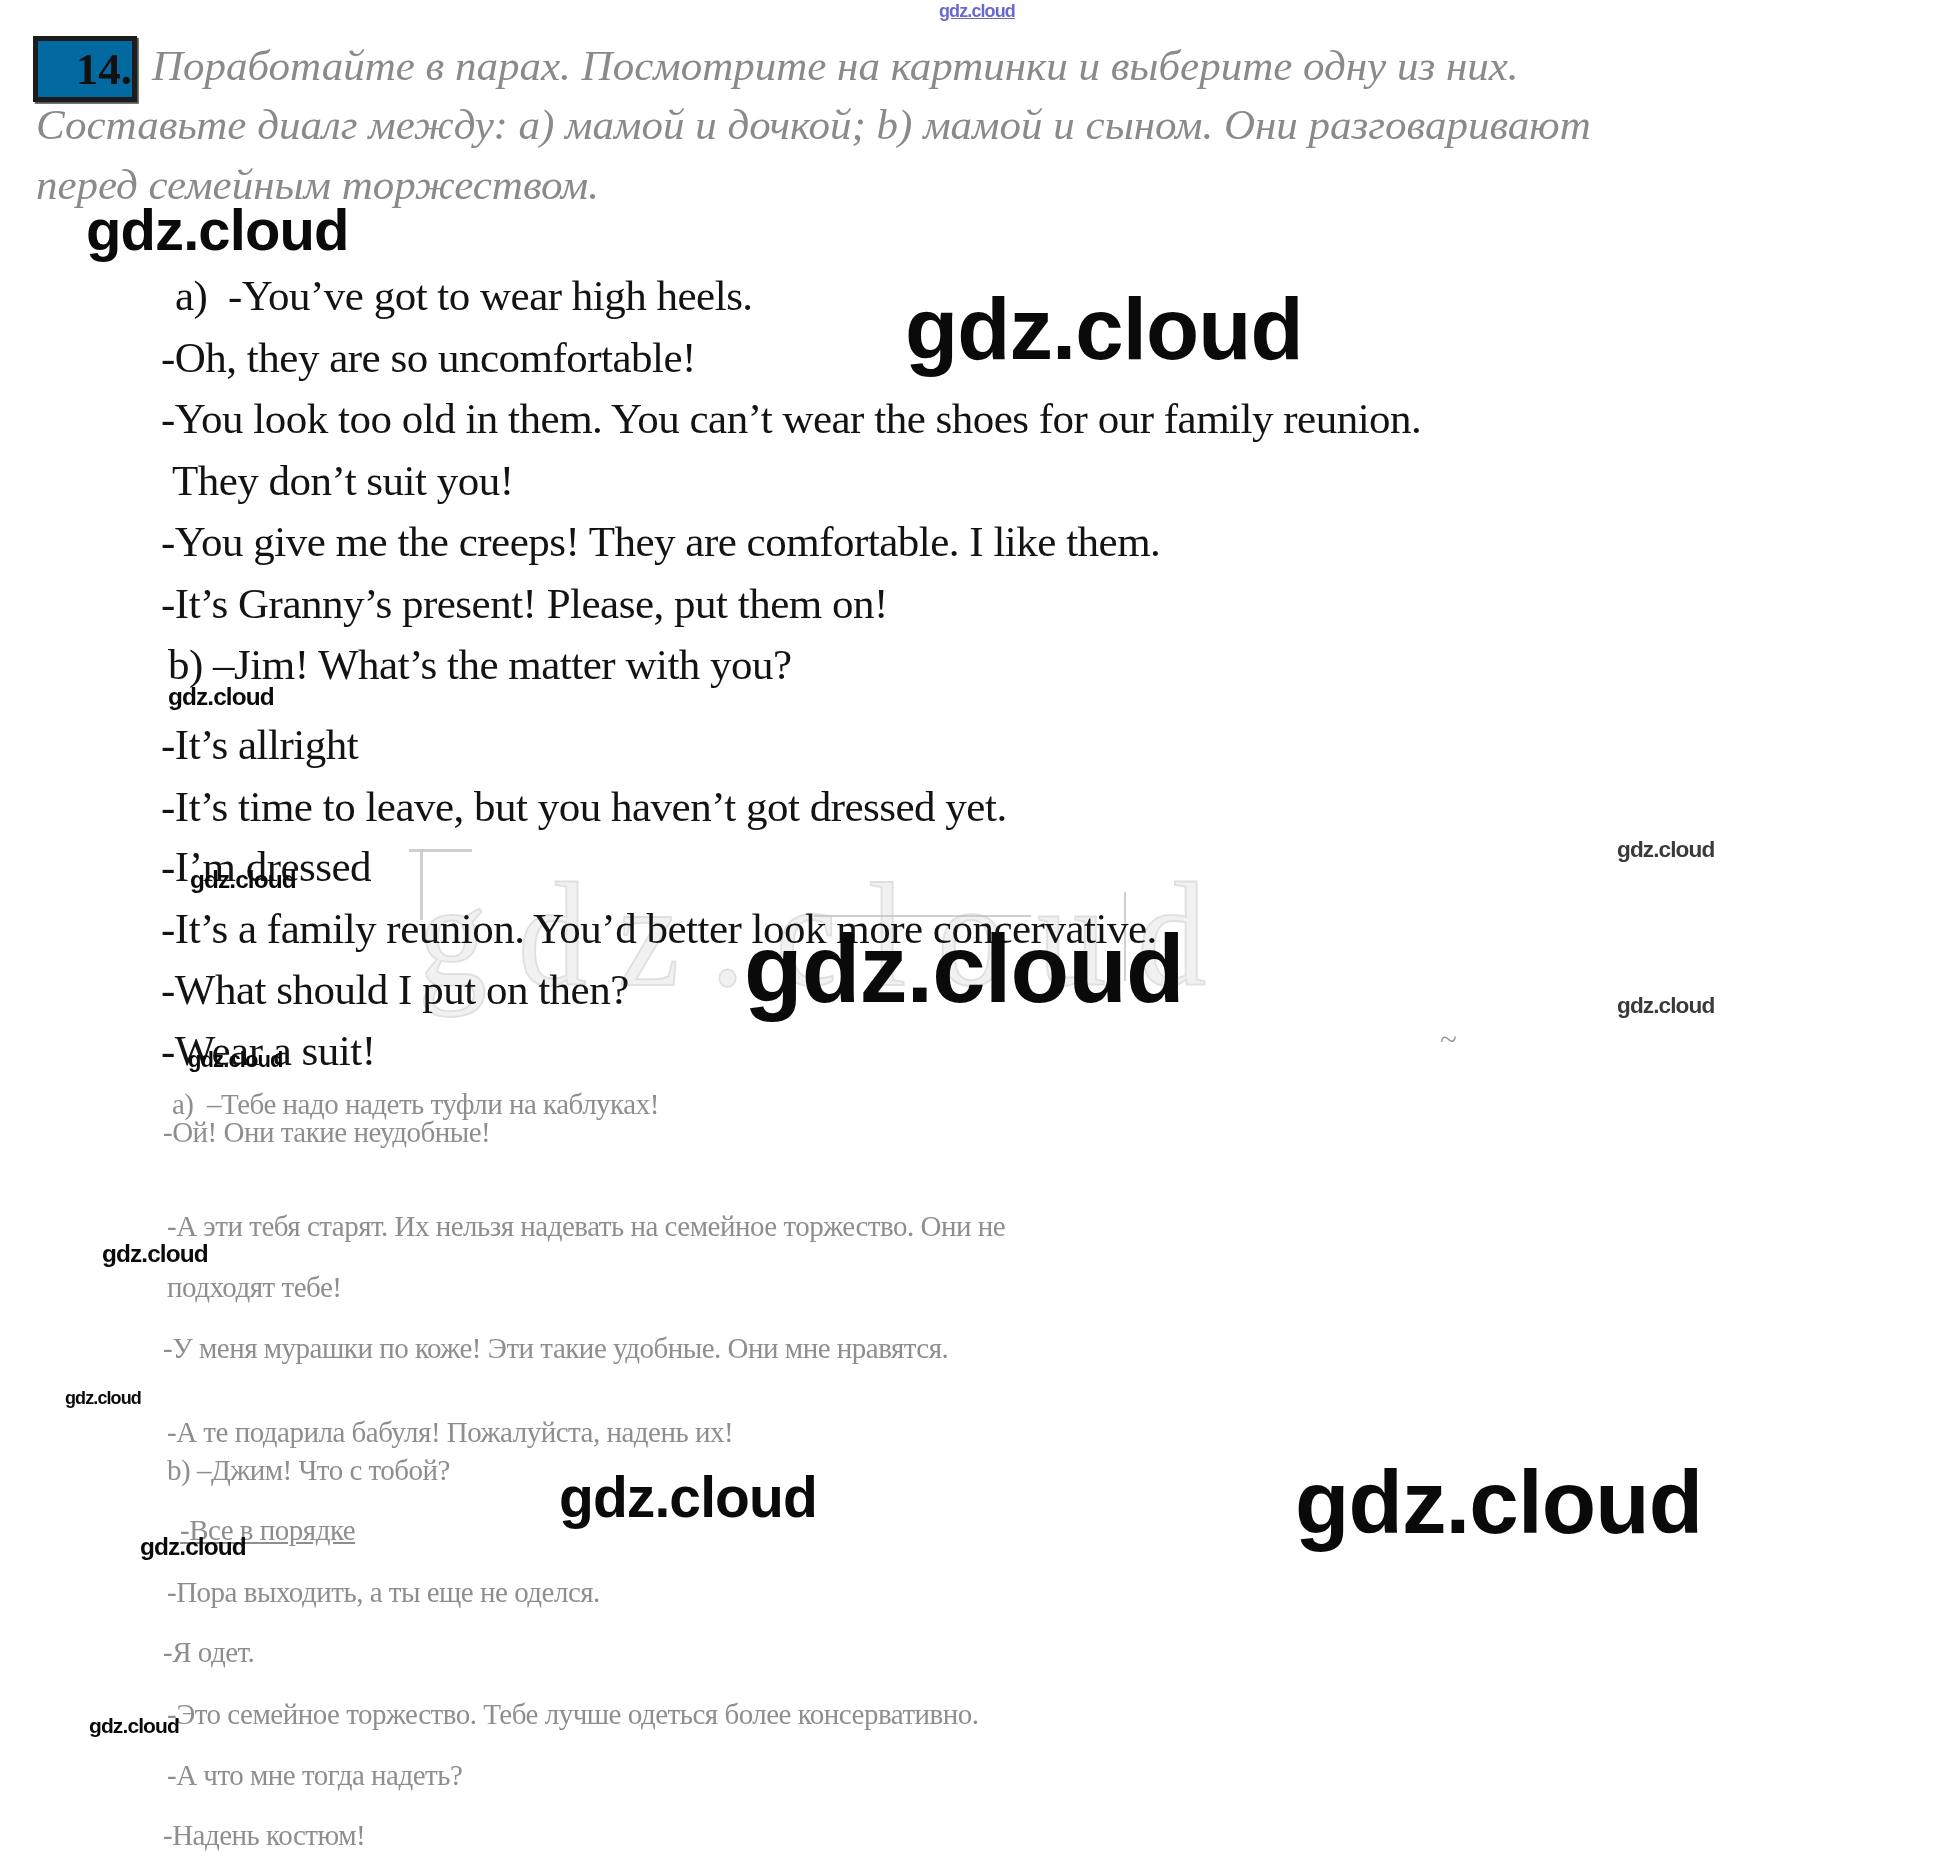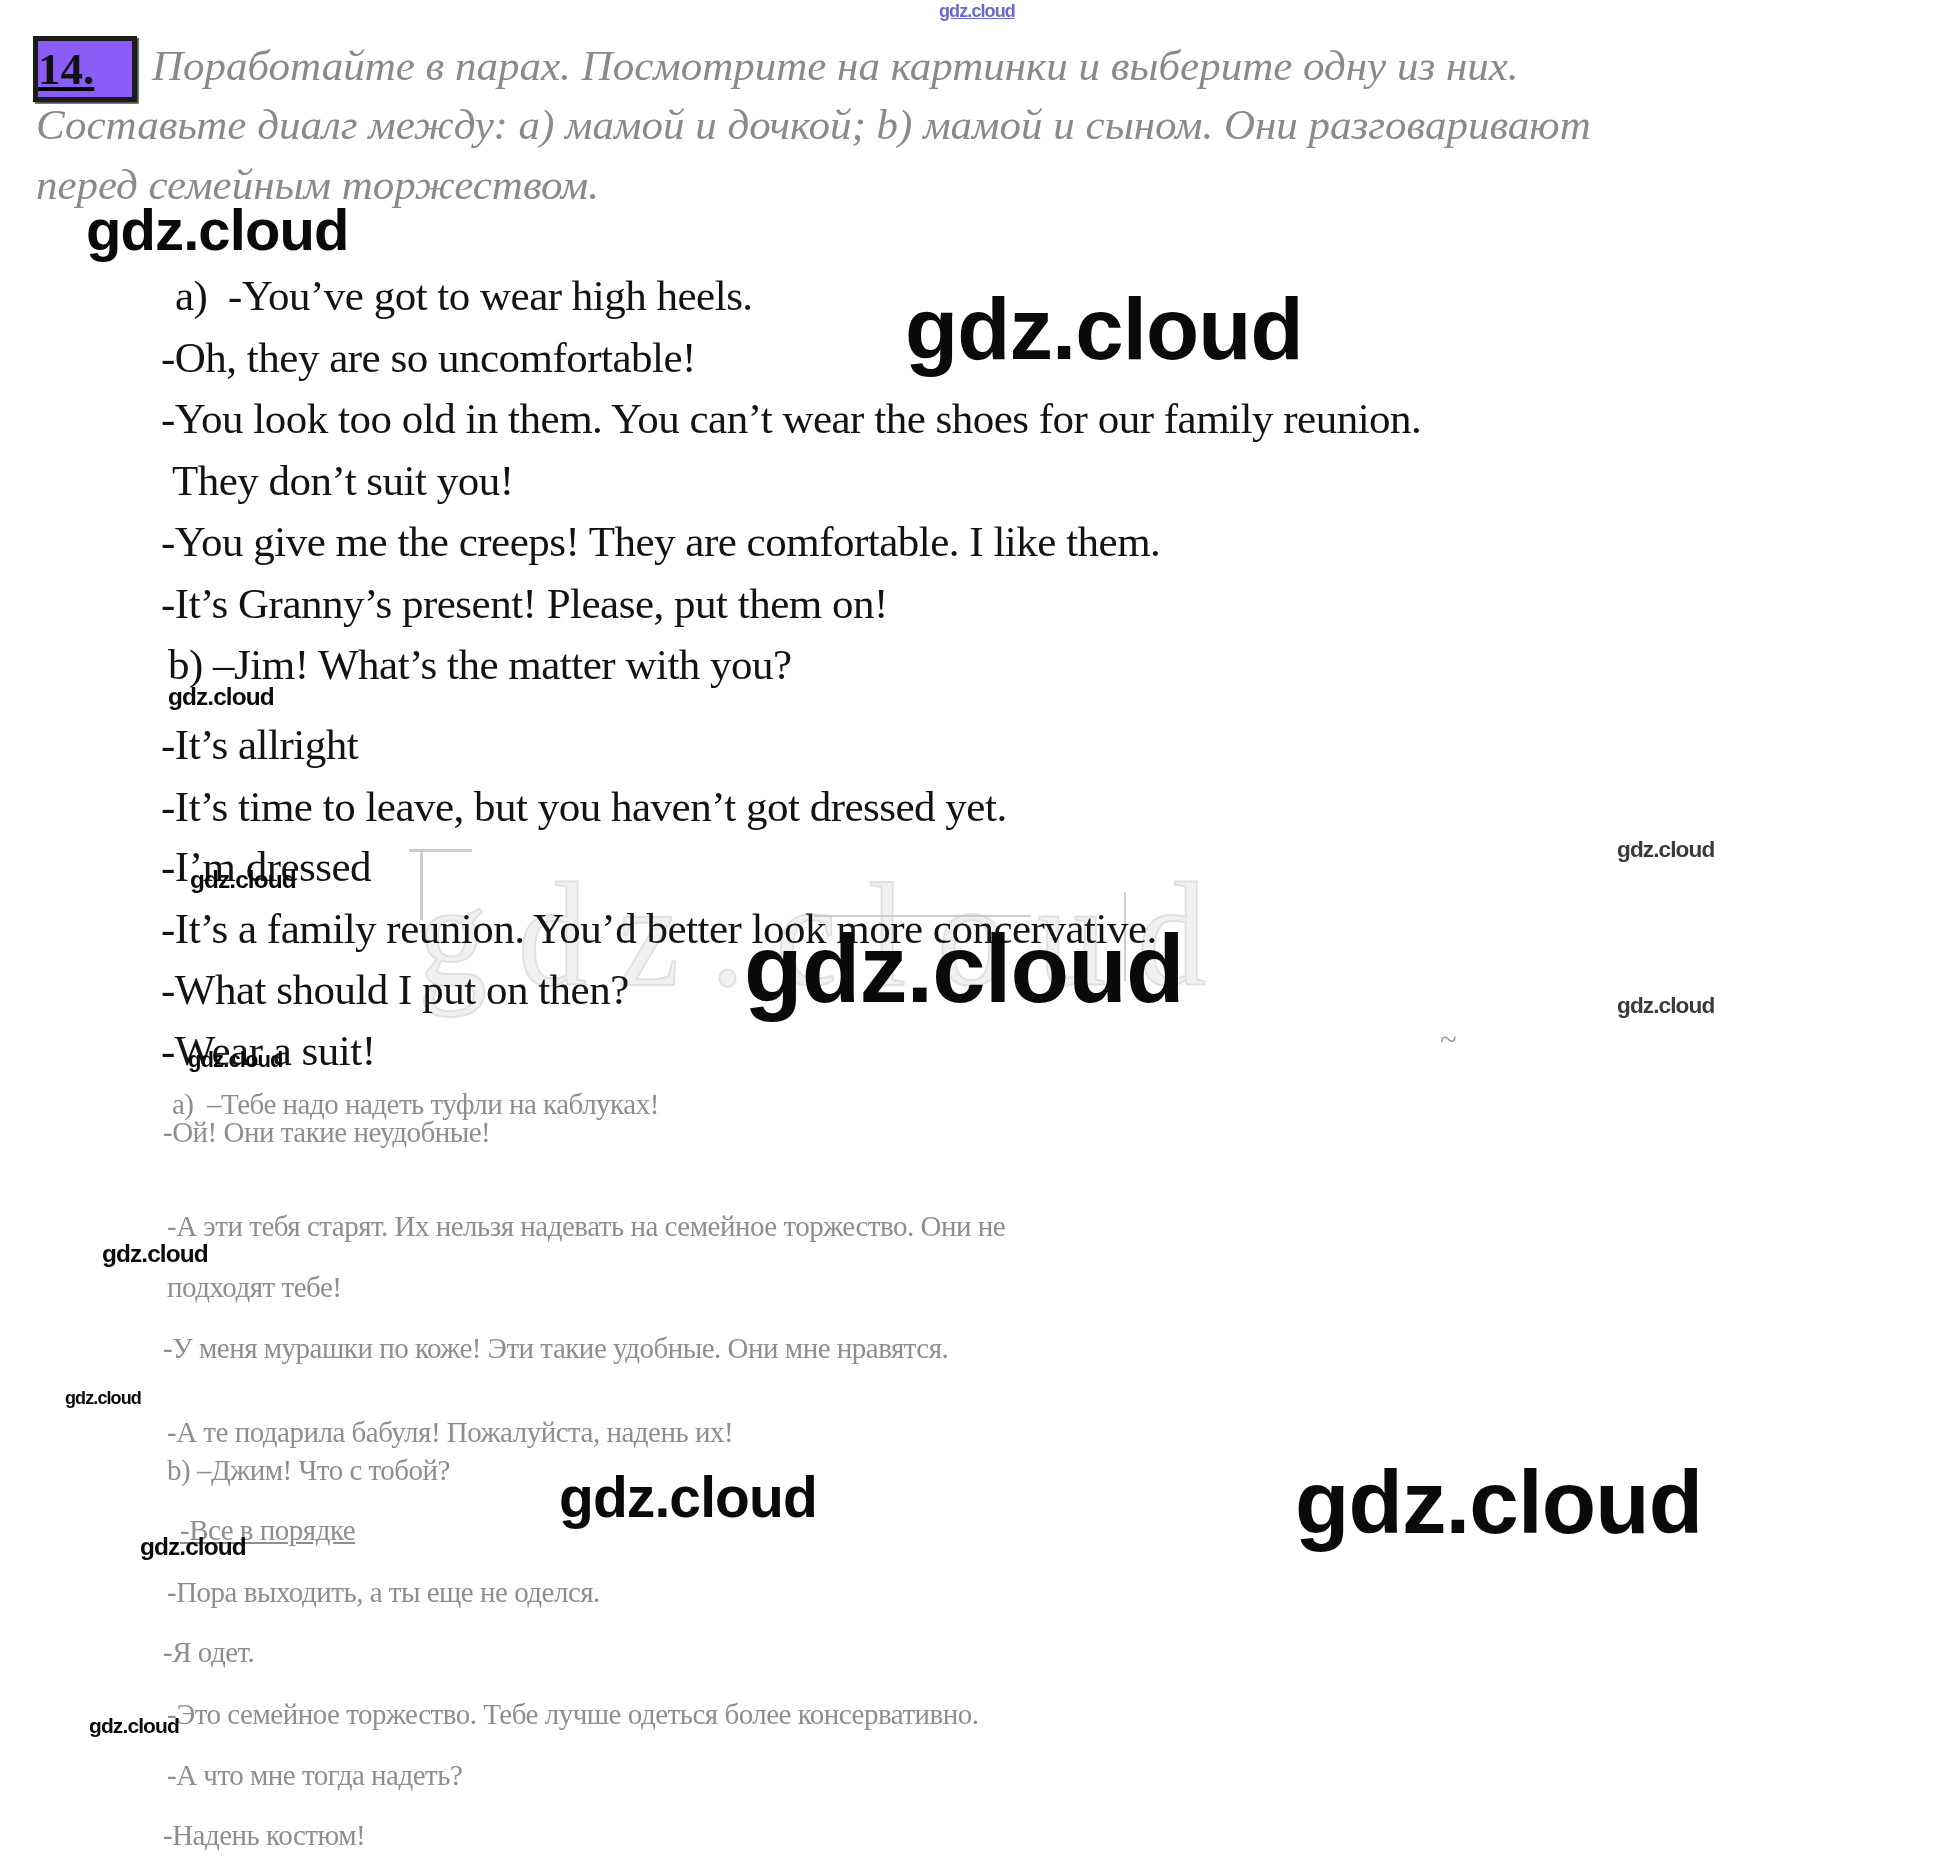--- a/index.html
+++ b/index.html
@@ -1,21 +1,21 @@
 <!DOCTYPE html>
 <html style="font-size:14.5px"><head>
 <meta charset="utf-8">
 <style>
   html,body{margin:0;padding:0;background:#ffffff;}
   .page{position:relative;width:1906px;height:1870px;background:#ffffff;overflow:hidden;
         font-family:"Liberation Serif", serif;}
   
   .num-box{position:absolute;left:33px;top:36px;width:94px;height:56px;
            border:5.4px solid #1c1c1c;box-shadow:1.8px 1.8px 0 #555;
-           display:flex;align-items:center;justify-content:flex-start;background:#8b5cf6;text-decoration:underline;}
+           display:flex;align-items:center;justify-content:flex-end;background:#0369a1;}
   .num-box span{font-size:45px;font-weight:bold;color:#111;font-family:"Liberation Serif",serif;}
   
   .instr{position:absolute;font-style:italic;font-size:43px;color:#8a8a8a;
          white-space:pre;letter-spacing:0px;font-family:"Liberation Serif",serif;}
   
   .en{position:absolute;font-size:43px;color:#131313;white-space:pre;letter-spacing:-0.5px;}
   
   .ru{position:absolute;font-size:29px;color:#8e8e8e;white-space:pre;letter-spacing:-0.5px;}
   
   .wm{position:absolute;font-family:"Liberation Sans",sans-serif;font-weight:bold;

